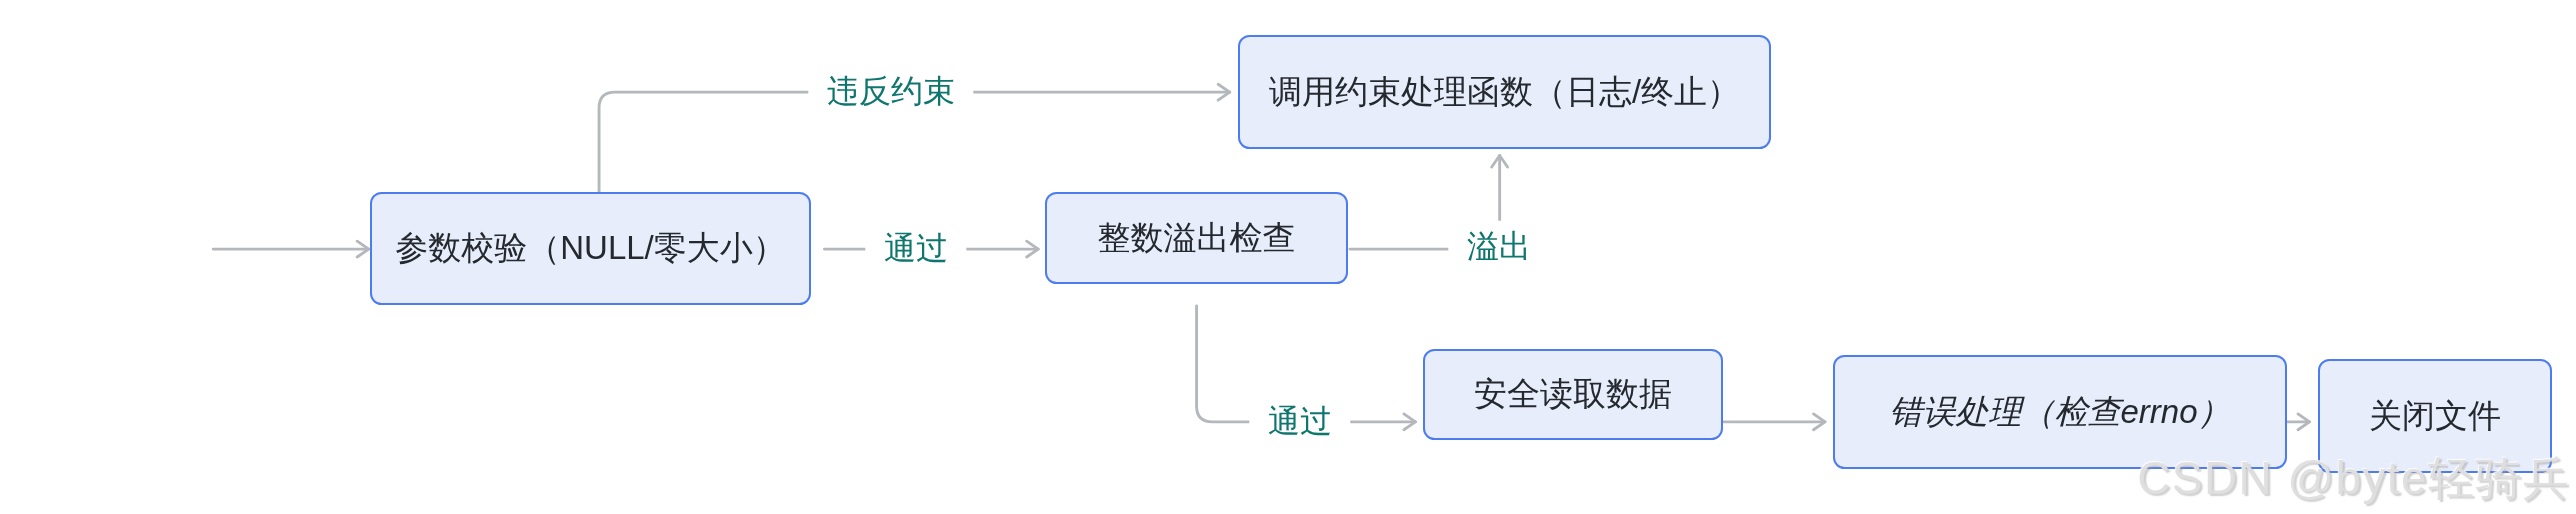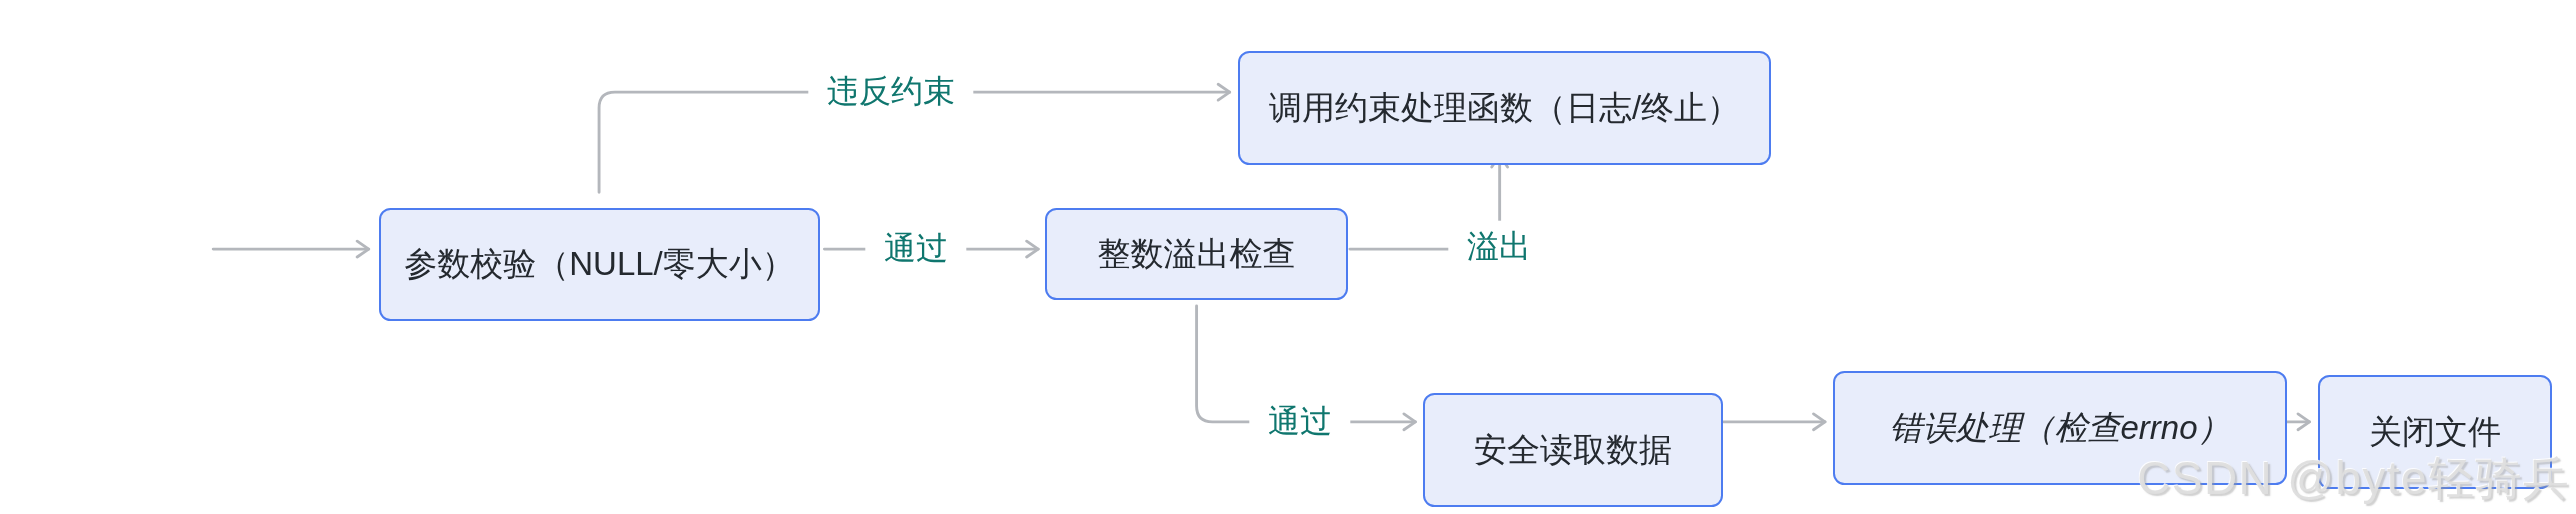--- a/index.html
+++ b/index.html
@@ -29,21 +29,20 @@
     background: #e8edfb;
     border: 2.9px solid #4d7cf0;
     border-radius: 11.5px;
     display: flex;
     align-items: center;
     justify-content: center;
     font-size: 33px;
     color: #24292f;
     white-space: nowrap;
     z-index: 2;
-    margin-top: 16px;
   }
   .edge-label {
     position: absolute;
     transform: translate(-50%, -50%);
     background: #ffffff;
     padding: 4.3px 18.7px;
     font-size: 32px;
     color: #0f766e;
     white-space: nowrap;
     z-index: 3;
@@ -79,27 +78,27 @@
       <path d="M1145,346 L1442,346" marker-end="url(#arrow)"></path>
       <path d="M832,267 L832,150 Q832,128 854,128 L1708,128" marker-end="url(#arrow)"></path>
       <path d="M1875,346 L2061,346 Q2083,346 2083,324 L2083,216" marker-end="url(#arrow)"></path>
       <path d="M1662,425 L1662,564 Q1662,586 1684,586 L1966,586" marker-end="url(#arrow)"></path>
       <path d="M2394,586 L2535,586" marker-end="url(#arrow)"></path>
       <path d="M3078,586 L3208,586" marker-end="url(#arrow)"></path>
     </g>
   </svg>
 
 
-  <div class="node" style="left:379px; top:192px; width:441px; height:113px;text-align:right;">参数校验（NULL/零大小）</div>
+  <div class="node" style="left:370px; top:192px; width:441px; height:113px;text-align:right;">参数校验（NULL/零大小）</div>
 
   <div class="node" style="left:1045px; top:192px; width:303px; height:92px;">整数溢出检查</div>
 
   <div class="node" style="left:1238px; top:35px; width:533px; height:114px;">调用约束处理函数（日志/终止）</div>
 
-  <div class="node" style="left:1423px; top:377px; width:300px; height:114px;">安全读取数据</div>
+  <div class="node" style="left:1423px; top:349px; width:300px; height:91px;">安全读取数据</div>
 
   <div class="node" style="left:1833px; top:355px; width:454px; height:114px;font-style:italic;">错误处理（检查errno）</div>
 
   <div class="node" style="left:2318px; top:359px; width:234px; height:114px;">关闭文件</div>
 
   <div class="edge-label" style="left:916px; top:249px;">通过</div>
 
   <div class="edge-label" style="left:891px; top:92px;">违反约束</div>
 
   <div class="edge-label" style="left:1499px; top:207px;margin-top:40px;">溢出</div>

